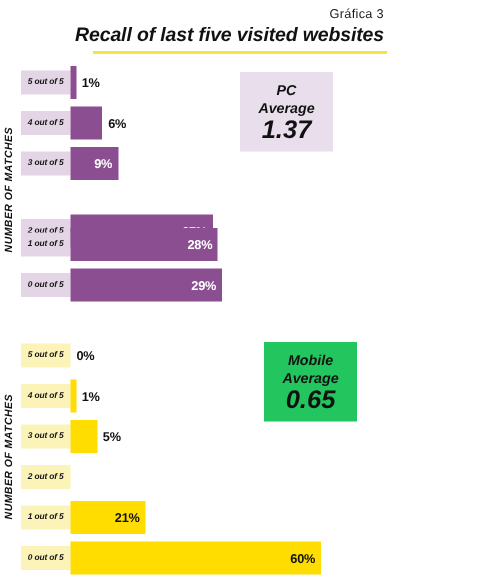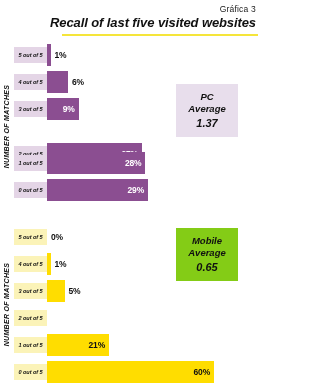--- a/index.html
+++ b/index.html
@@ -146,38 +146,37 @@
   
   .avg-box {
     position: absolute;
     width: 62px;
     box-sizing: border-box;
     padding: 7px 2px 8px;
     text-align: center;
     line-height: 12px;
   }
   #avg-pc {
-    left: 176px;
+    left: 160px;
     top: 8px;
     background: #E8DEEC;
-    margin-top: 36px;
   }
   #avg-mob {
     left: 176px;
     top: 6px;
-    background: #84cc16;
+    background: #22c55e;
   }
   .avg-line {
     font-size: 9.5px;
     font-weight: bold;
     font-style: italic;
     color: #111;
   }
   .avg-num {
-    font-size: 11px;
+    font-size: 17px;
     font-weight: bold;
     font-style: italic;
     color: #111;
     margin-top: 2px;
   }
 </style>
 </head>
 <body>
 
 <div class="header">
@@ -251,21 +250,21 @@
       <div class="row" style="top: 58px;">
         <div class="cat">3 out of 5</div>
         <div class="bar tiny" style="width: 17.5833px;"></div>
         <span class="bar-value outside">5%</span>
       </div>
       <div class="row" style="top: 85px;">
         <div class="cat">2 out of 5</div>
       </div>
       <div class="row" style="top: 112px;">
         <div class="cat">1 out of 5</div>
-        <div class="bar" style="width: 62px;">
+        <div class="bar" style="width: 50px;">
           <span class="bar-value">21%</span>
         </div>
       </div>
       <div class="row" style="top: 139px;">
         <div class="cat">0 out of 5</div>
         <div class="bar" style="width: 167px;">
           <span class="bar-value">60%</span>
         </div>
       </div>
     </div>

